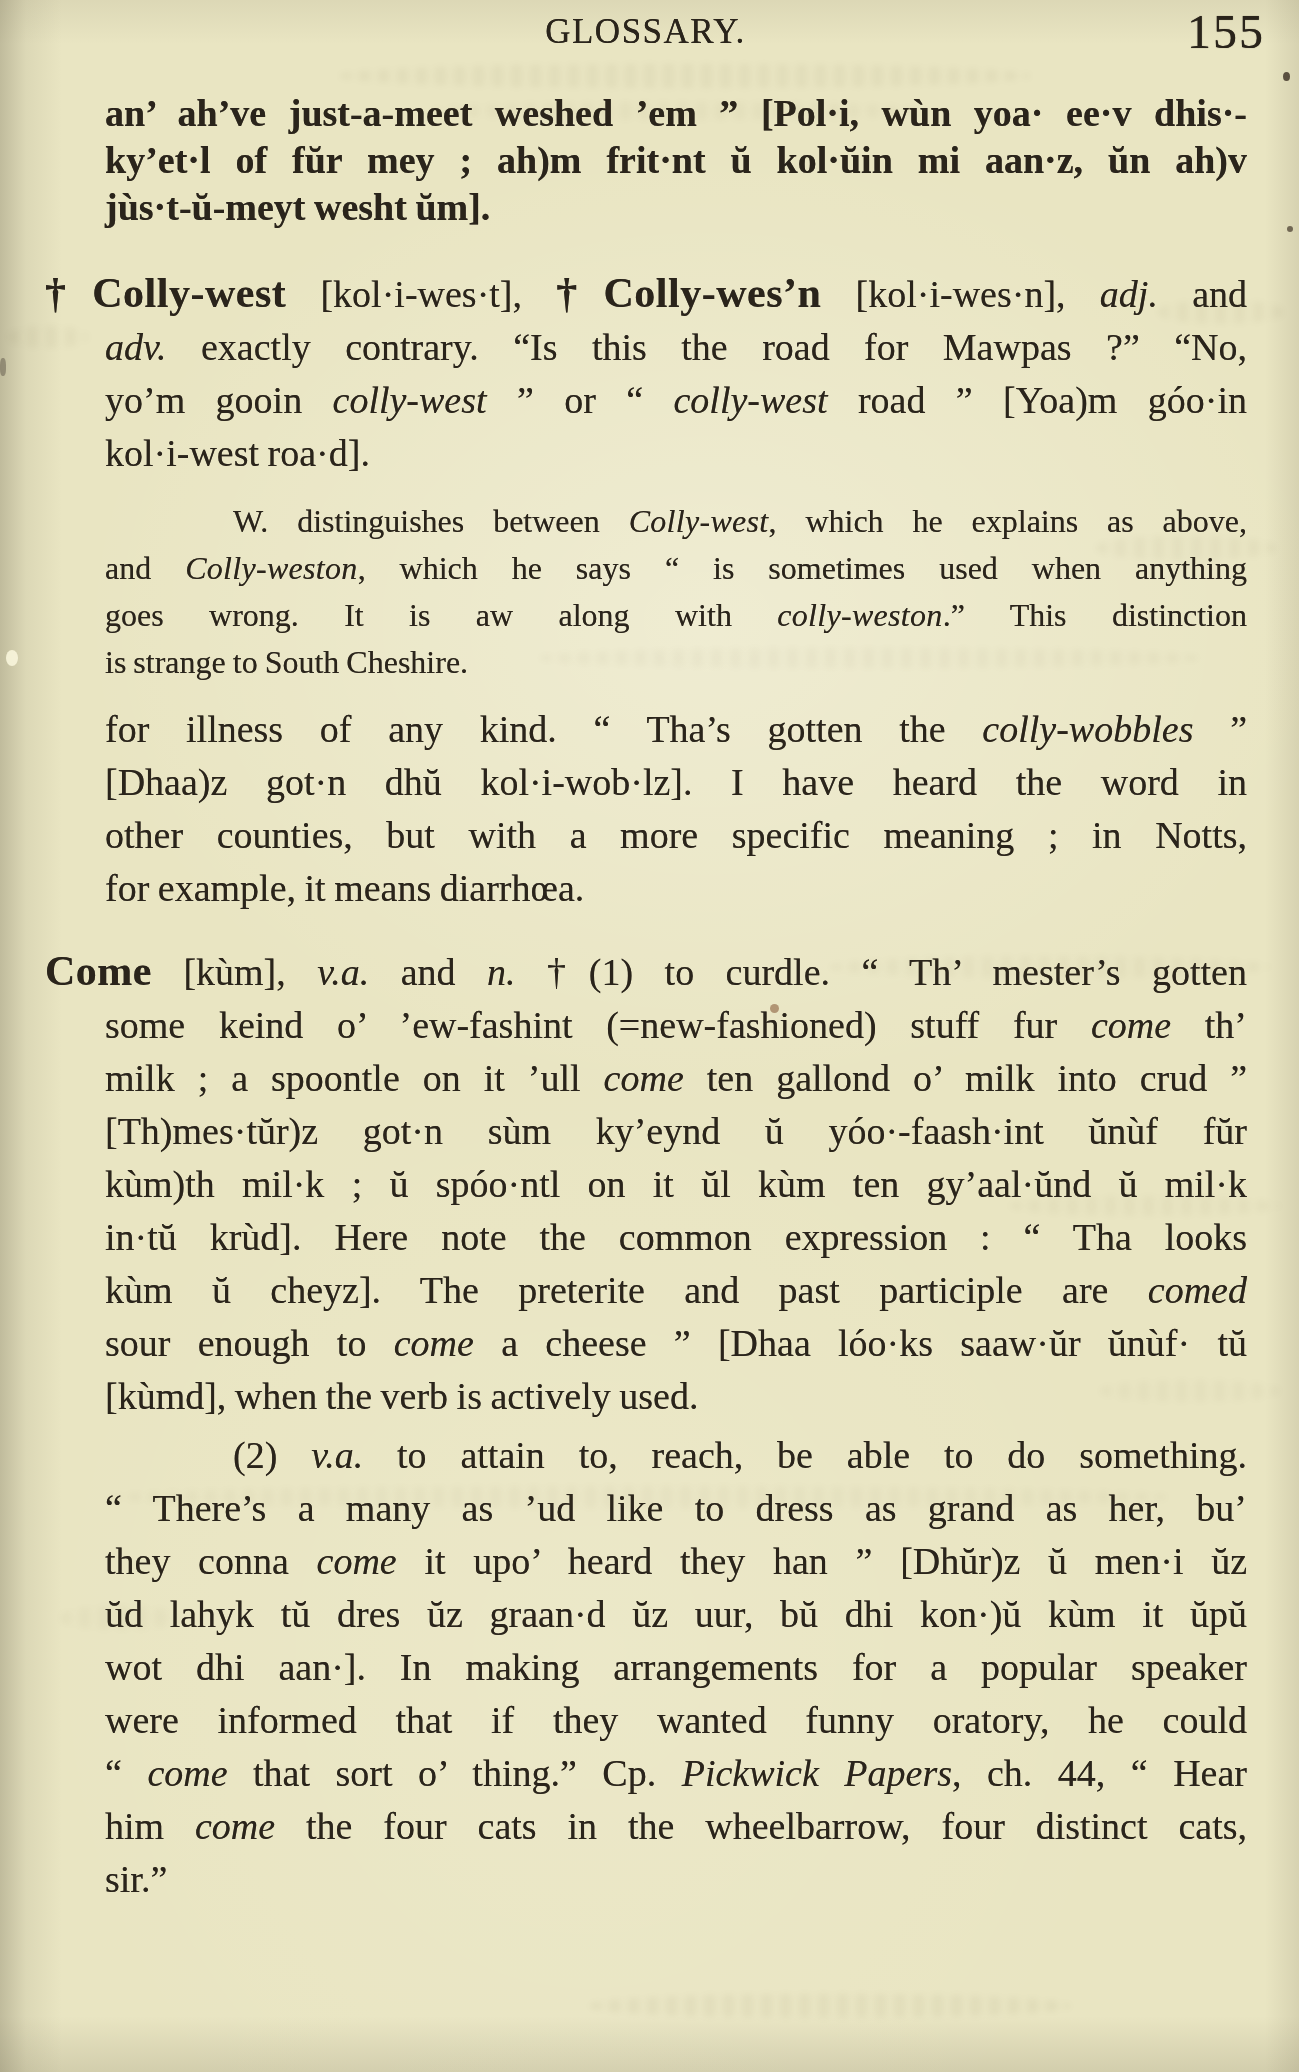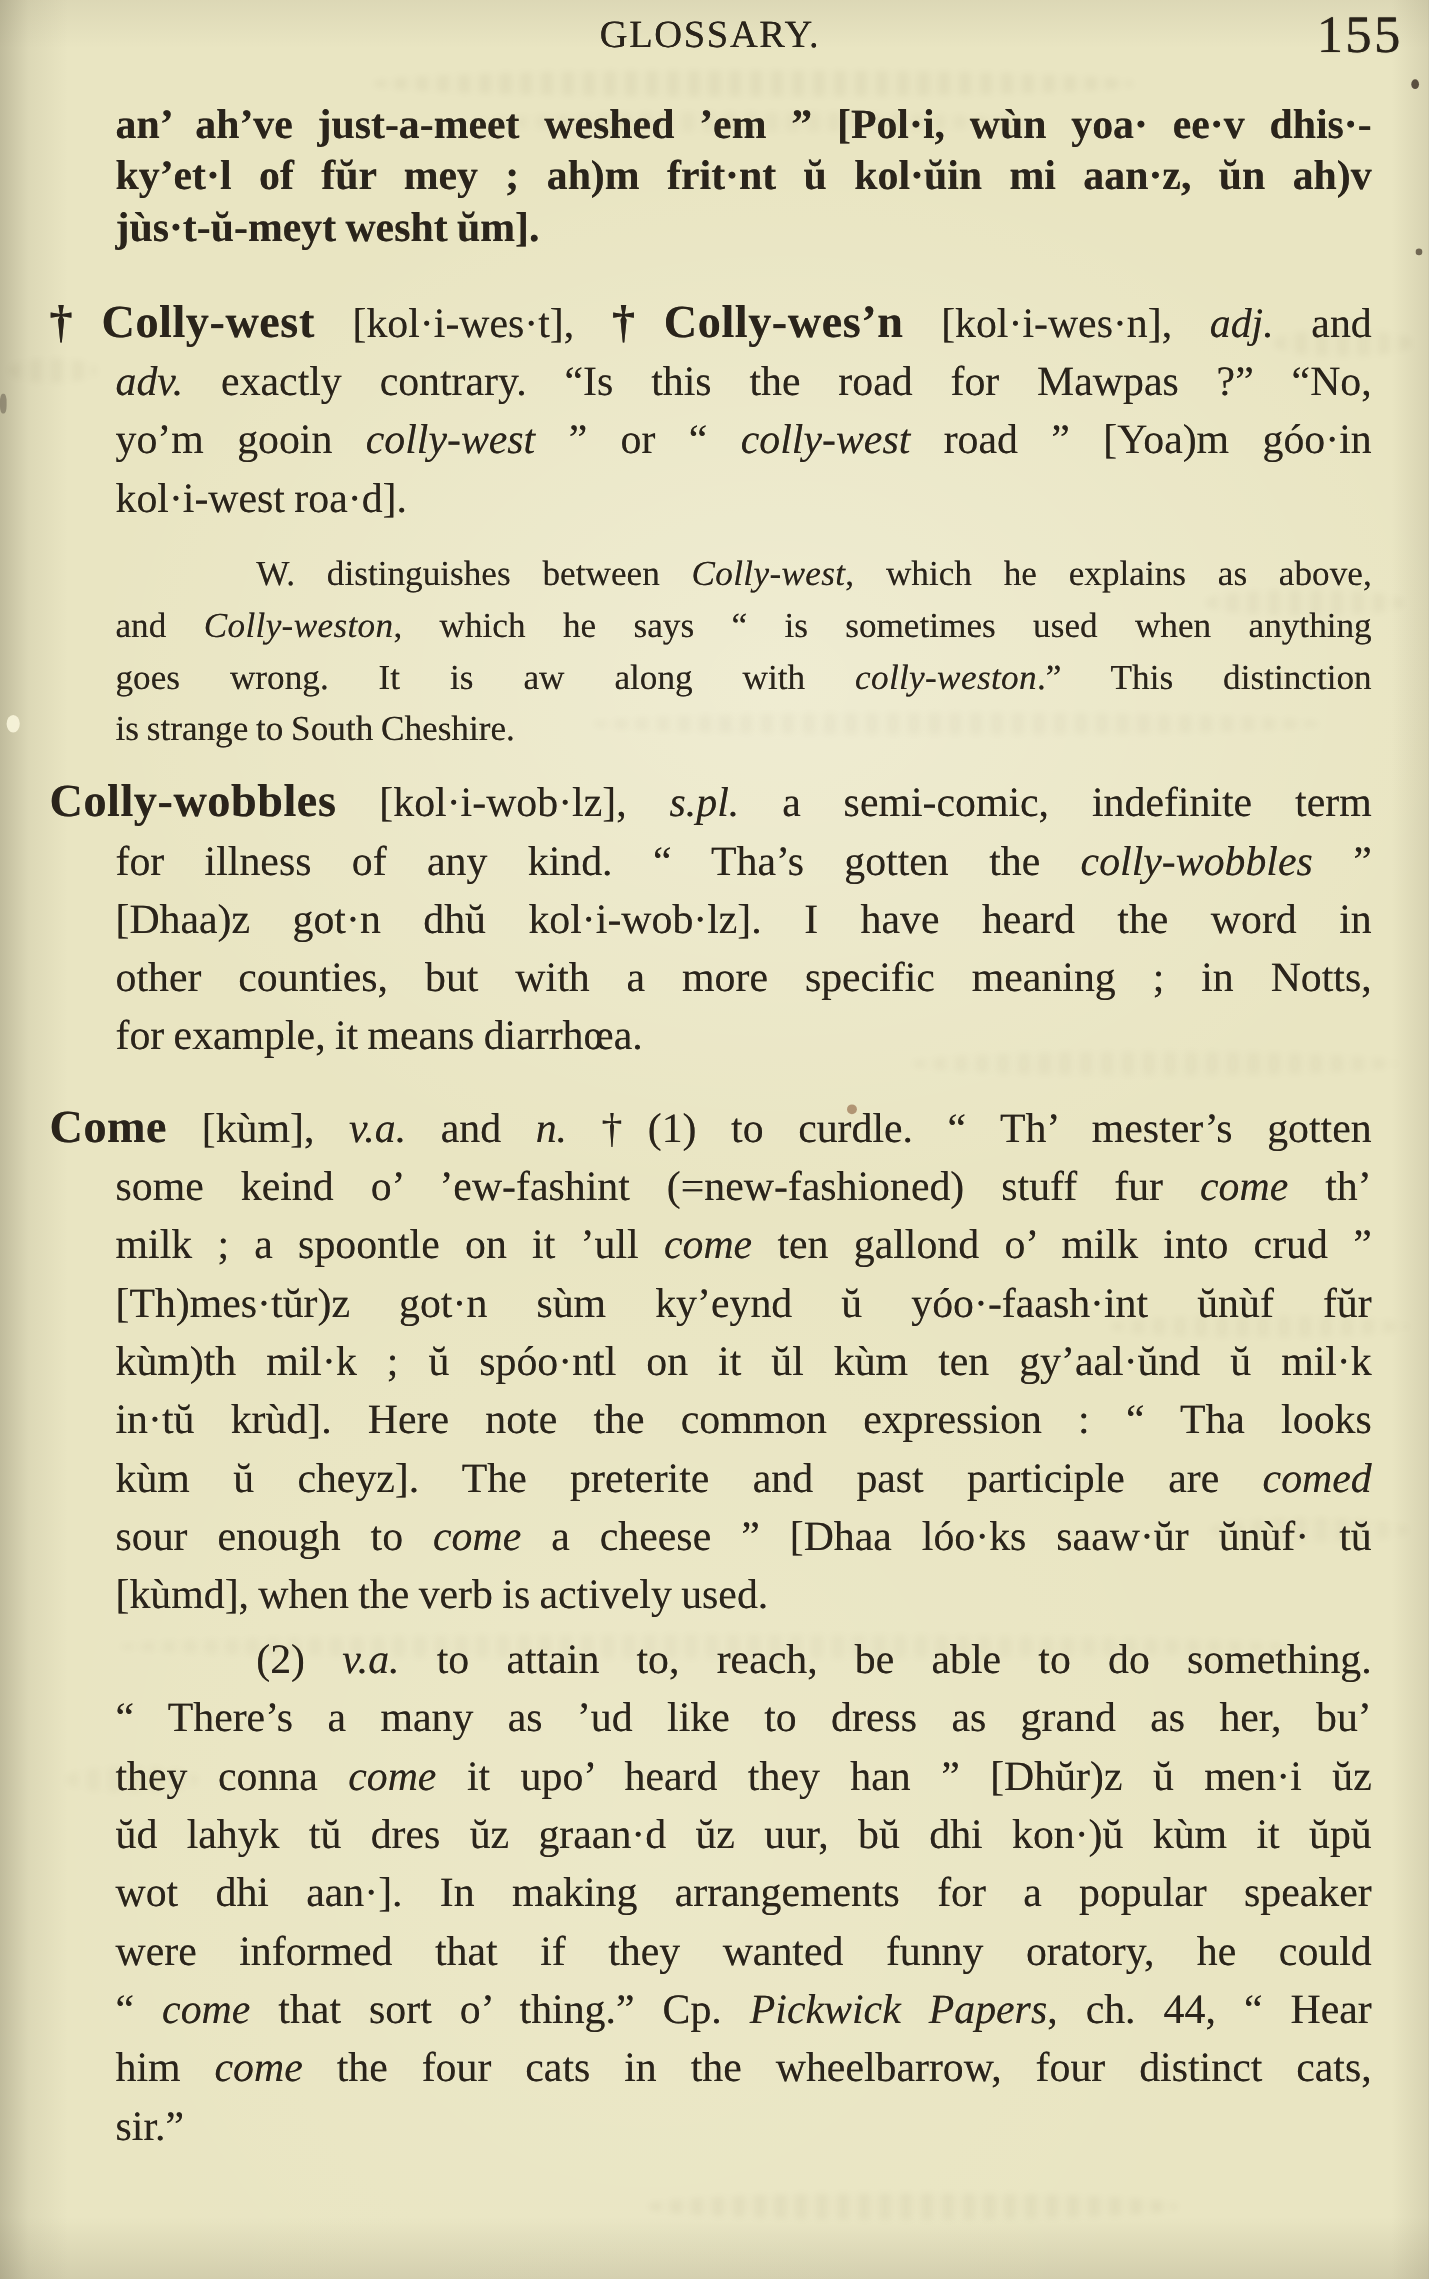--- a/index.html
+++ b/index.html
@@ -20,21 +20,21 @@
     padding-left:12px;
   }
   .header { position:absolute; top:0; left:0; width:100%; height:70px; }
   .title {
     position:absolute; top:12px; left:0; width:100%; text-align:center;
     transform:translateX(-10px);
     font-size:35px; letter-spacing:1.5px; font-weight:400;
     text-shadow:0 0 0.6px currentColor;
   }
   .pageno {
-    position:absolute; top:4px; right:36px;
+    position:absolute; top:4px; right:46px;
     font-size:48px; letter-spacing:2px;
     text-shadow:0 0 0.7px currentColor;
   }
   .text-body {
     position:absolute; top:0; left:0; right:0;
     padding:90px 64px 0 105px;
     text-shadow:0 0 0.6px rgba(42,36,27,0.65);
   }
   .para { font-size:38px; line-height:53px; word-spacing:-1px; }
   .para.plain { line-height:47px;font-weight:bold; }
@@ -79,21 +79,20 @@
         <div class="line"><span class="seg-r">yo’m gooin </span><span class="seg-i">colly-west</span><span class="seg-r"> ” or “ </span><span class="seg-i">colly-west</span><span class="seg-r"> road ” [Yoa)m góo·in</span></div>
         <div class="line last"><span class="seg-r">kol·i-west roa·d].</span></div>
       </div>
       <div class="para note">
         <div class="line first"><span class="seg-r">W. distinguishes between </span><span class="seg-i">Colly-west</span><span class="seg-r">, which he explains as above,</span></div>
         <div class="line"><span class="seg-r">and </span><span class="seg-i">Colly-weston</span><span class="seg-r">, which he says “ is sometimes used when anything</span></div>
         <div class="line"><span class="seg-r">goes wrong. It is aw along with </span><span class="seg-i">colly-weston</span><span class="seg-r">.” This distinction</span></div>
         <div class="line last"><span class="seg-r">is strange to South Cheshire.</span></div>
       </div>
       <div class="para entry">
-        <div class="line first"><span class="seg-b">Colly-wobbles</span><span class="seg-r"> [kol·i-wob·lz], </span><span class="seg-i">s.pl.</span><span class="seg-r"> a semi-comic, indefinite term</span></div>
         <div class="line"><span class="seg-r">for illness of any kind. “ Tha’s gotten the </span><span class="seg-i">colly-wobbles</span><span class="seg-r"> ”</span></div>
         <div class="line"><span class="seg-r">[Dhaa)z got·n dhŭ kol·i-wob·lz]. I have heard the word in</span></div>
         <div class="line"><span class="seg-r">other counties, but with a more specific meaning ; in Notts,</span></div>
         <div class="line last"><span class="seg-r">for example, it means diarrhœa.</span></div>
       </div>
       <div class="para entry">
         <div class="line first"><span class="seg-b">Come</span><span class="seg-r"> [kùm], </span><span class="seg-i">v.a.</span><span class="seg-r"> and </span><span class="seg-i">n.</span><span class="seg-r"> †(1) to curdle. “ Th’ mester’s gotten</span></div>
         <div class="line"><span class="seg-r">some keind o’ ’ew-fashint (=new-fashioned) stuff fur </span><span class="seg-i">come</span><span class="seg-r"> th’</span></div>
         <div class="line"><span class="seg-r">milk ; a spoontle on it ’ull </span><span class="seg-i">come</span><span class="seg-r"> ten gallond o’ milk into crud ”</span></div>
         <div class="line"><span class="seg-r">[Th)mes·tŭr)z got·n sùm ky’eynd ŭ yóo·-faash·int ŭnùf fŭr</span></div>

